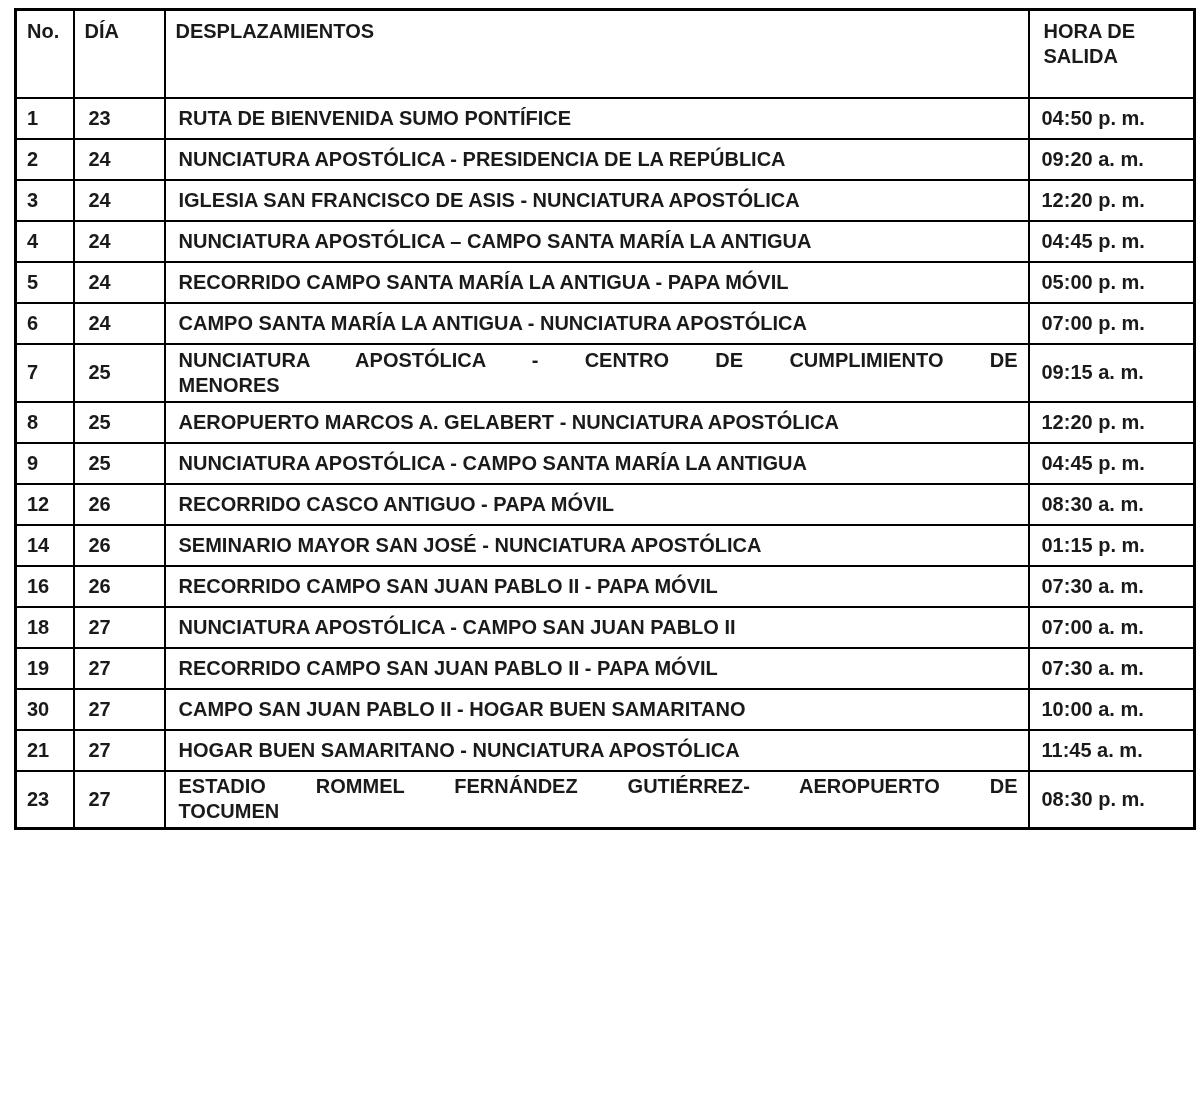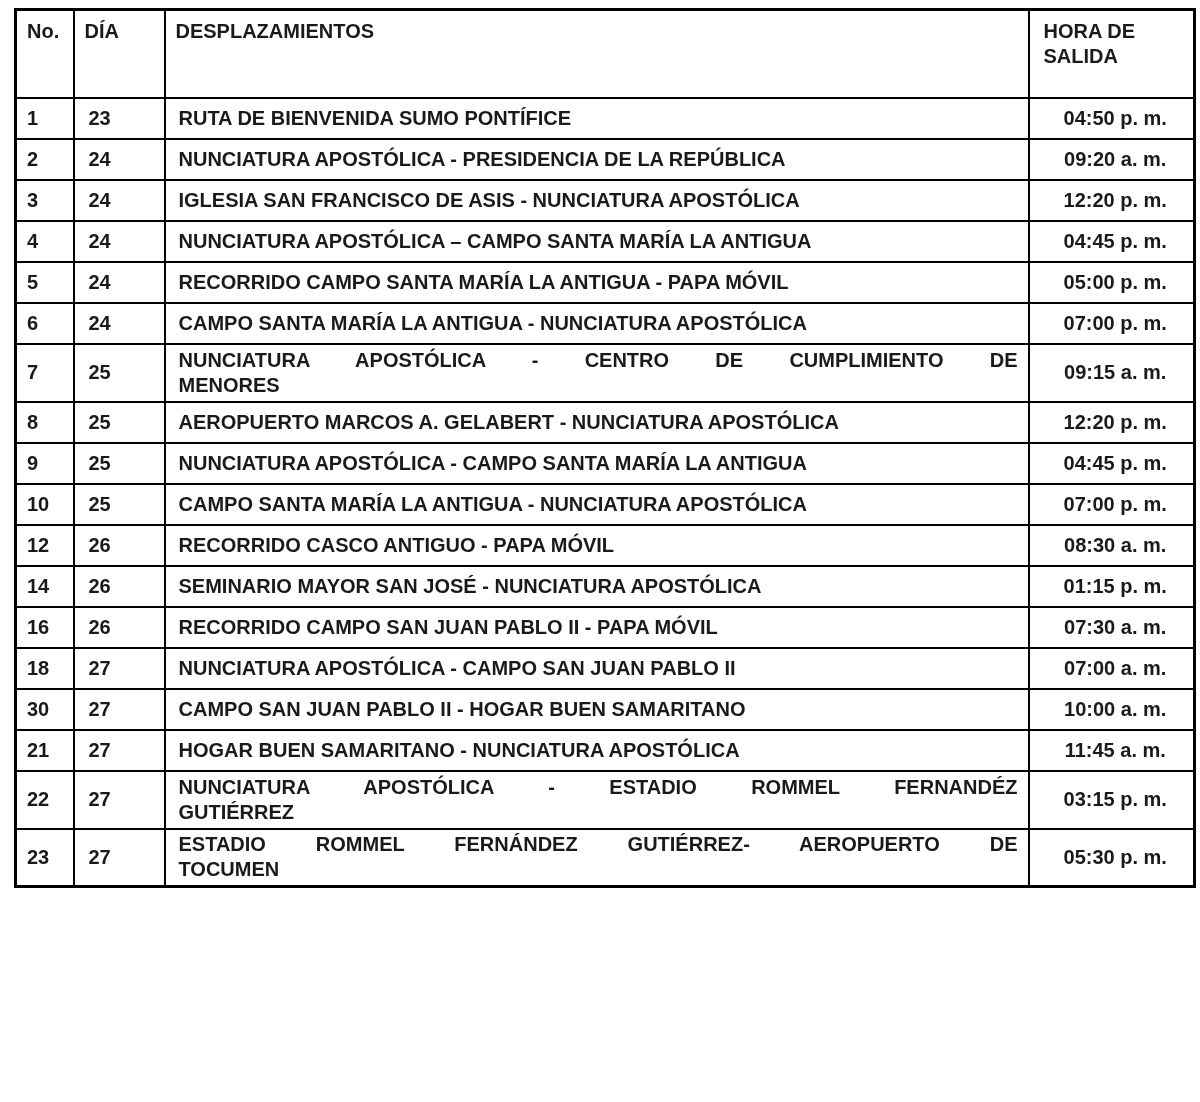--- a/index.html
+++ b/index.html
@@ -34,21 +34,21 @@
     text-align: left;
     padding: 8px 10px 0 10px;
   }
   .schedule thead th.h-hora { padding: 8px 14px 0 14px; }
   .schedule tbody tr { height: 41px; }
   .schedule tbody tr.tall { height: 58px; }
   .schedule tbody td { vertical-align: middle; }
   .schedule td.c-no   { padding: 0 4px 0 10px; text-align: left; }
   .schedule td.c-dia  { padding: 0 4px 0 14px; text-align: left; }
   .schedule td.c-desp { padding: 2px 10px 2px 13px; text-align: left; margin-left: 16px; }
-  .schedule td.c-hora { padding: 0 4px 0 12px; text-align: center; }
+  .schedule td.c-hora { padding: 0 4px 0 12px; text-align: left; }
   .line { display: block; }
   .line.just {
     text-align: justify;
     text-align-last: justify;
   }
 </style>
 </head>
 <body>
 
 <table class="schedule">
@@ -142,28 +142,20 @@
 
   <tr>
     <td class="c-no">9</td>
     <td class="c-dia">25</td>
     <td class="c-desp">
           <span class="line">NUNCIATURA APOSTÓLICA - CAMPO SANTA MARÍA LA ANTIGUA</span>
         </td>
     <td class="c-hora">04:45 p. m.</td>
   </tr>
 
-  <tr>
-    <td class="c-no">10</td>
-    <td class="c-dia">25</td>
-    <td class="c-desp">
-          <span class="line">CAMPO SANTA MARÍA LA ANTIGUA - NUNCIATURA APOSTÓLICA</span>
-        </td>
-    <td class="c-hora">07:00 p. m.</td>
-  </tr>
 
 
   <tr>
     <td class="c-no">12</td>
     <td class="c-dia">26</td>
     <td class="c-desp">
           <span class="line">RECORRIDO CASCO ANTIGUO - PAPA MÓVIL</span>
         </td>
     <td class="c-hora">08:30 a. m.</td>
   </tr>
@@ -191,52 +183,51 @@
 
   <tr>
     <td class="c-no">18</td>
     <td class="c-dia">27</td>
     <td class="c-desp">
           <span class="line">NUNCIATURA APOSTÓLICA - CAMPO SAN JUAN PABLO II</span>
         </td>
     <td class="c-hora">07:00 a. m.</td>
   </tr>
 
+  <tr>
+    <td class="c-no">19</td>
+    <td class="c-dia">27</td>
+    <td class="c-desp">
+          <span class="line">RECORRIDO CAMPO SAN JUAN PABLO II - PAPA MÓVIL</span>
+        </td>
+    <td class="c-hora">07:30 a. m.</td>
+  </tr>
 
   <tr>
     <td class="c-no">30</td>
     <td class="c-dia">27</td>
     <td class="c-desp">
           <span class="line">CAMPO SAN JUAN PABLO II - HOGAR BUEN SAMARITANO</span>
         </td>
     <td class="c-hora">10:00 a. m.</td>
   </tr>
 
   <tr>
     <td class="c-no">21</td>
     <td class="c-dia">27</td>
     <td class="c-desp">
           <span class="line">HOGAR BUEN SAMARITANO - NUNCIATURA APOSTÓLICA</span>
         </td>
     <td class="c-hora">11:45 a. m.</td>
   </tr>
 
-  <tr class="tall">
-    <td class="c-no">22</td>
-    <td class="c-dia">27</td>
-    <td class="c-desp">
-          <span class="line just">NUNCIATURA APOSTÓLICA - ESTADIO ROMMEL FERNANDÉZ</span>
-          <span class="line">GUTIÉRREZ</span>
-        </td>
-    <td class="c-hora">03:15 p. m.</td>
-  </tr>
 
   <tr class="tall">
     <td class="c-no">23</td>
     <td class="c-dia">27</td>
     <td class="c-desp">
           <span class="line just">ESTADIO ROMMEL FERNÁNDEZ GUTIÉRREZ- AEROPUERTO DE</span>
           <span class="line">TOCUMEN</span>
         </td>
-    <td class="c-hora">05:30 p. m.</td>
+    <td class="c-hora">08:30 p. m.</td>
   </tr>
 </tbody>
 </table>
 
 </body></html>

